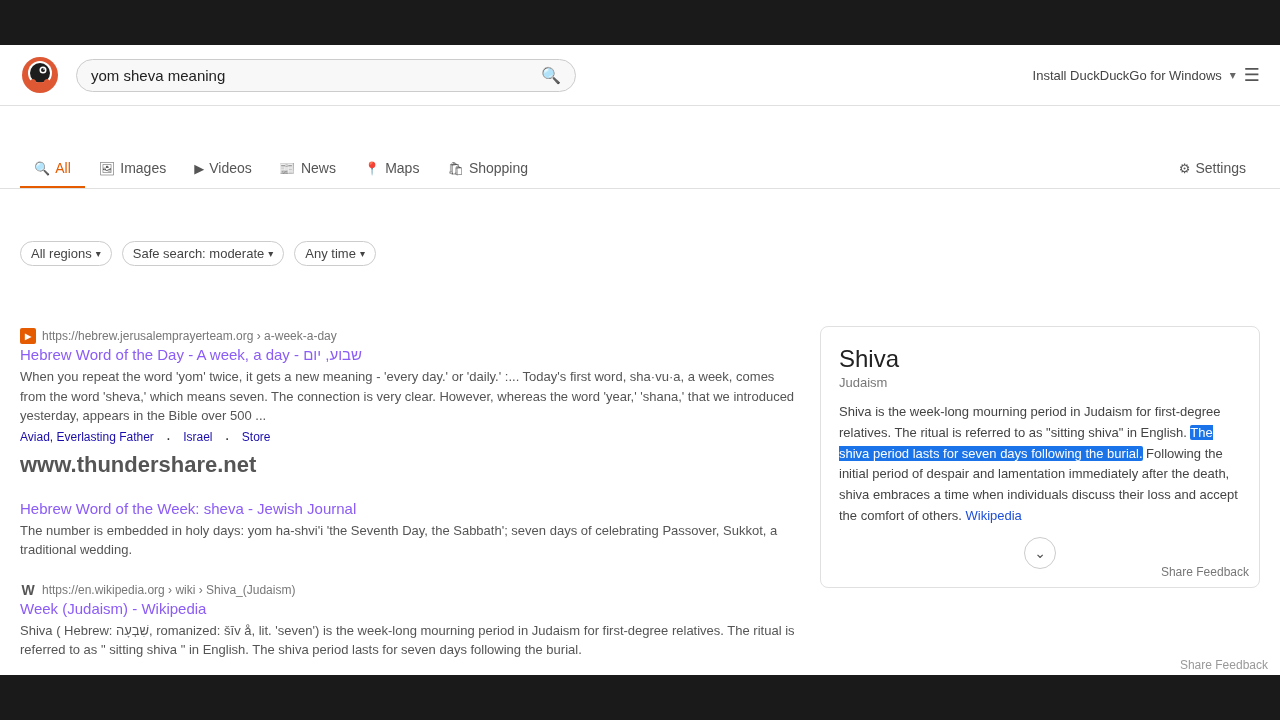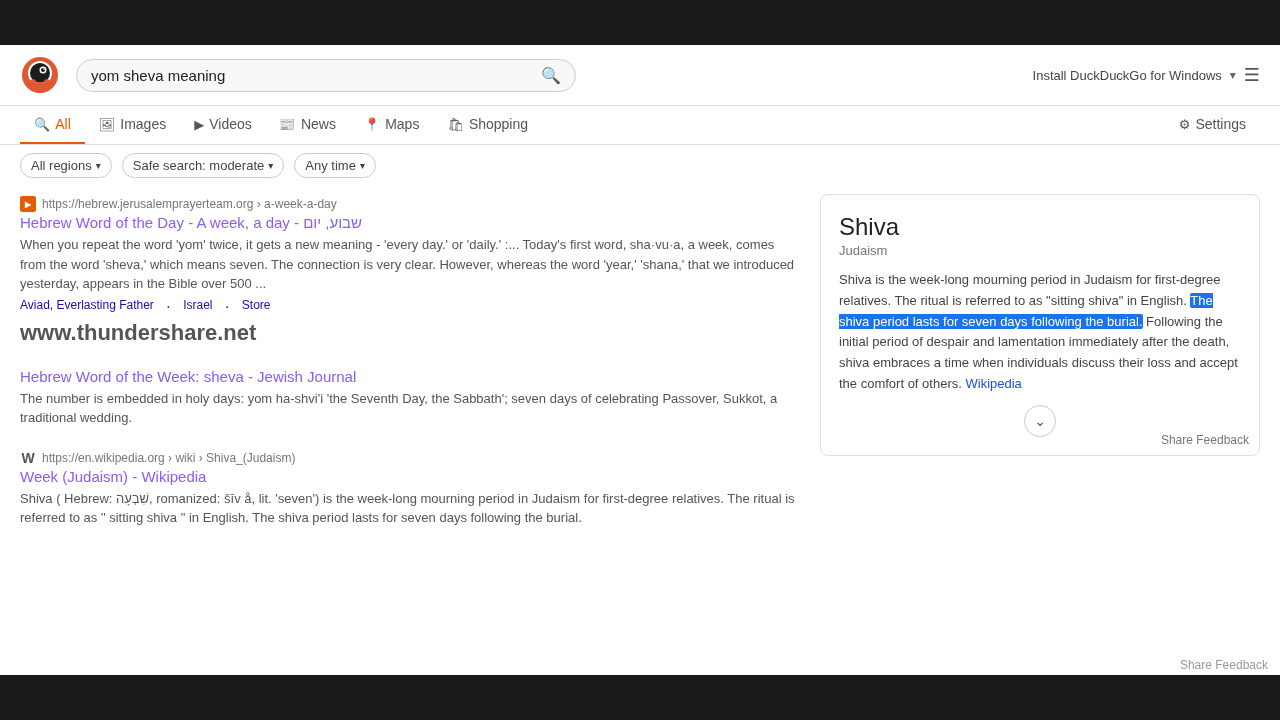--- a/index.html
+++ b/index.html
@@ -11,20 +11,21 @@
       overflow: hidden;
       color: #333;
     }
     .main-wrapper {
       background: #fff;
       margin: 45px 0 45px 0;
       height: 630px;
       display: flex;
       flex-direction: column;
       overflow: hidden;
+      gap: 44px;
     }
     
     .header {
       display: flex;
       align-items: center;
       padding: 10px 20px;
       border-bottom: 1px solid #e0e0e0;
       gap: 16px;
       background: #fff;
     }

